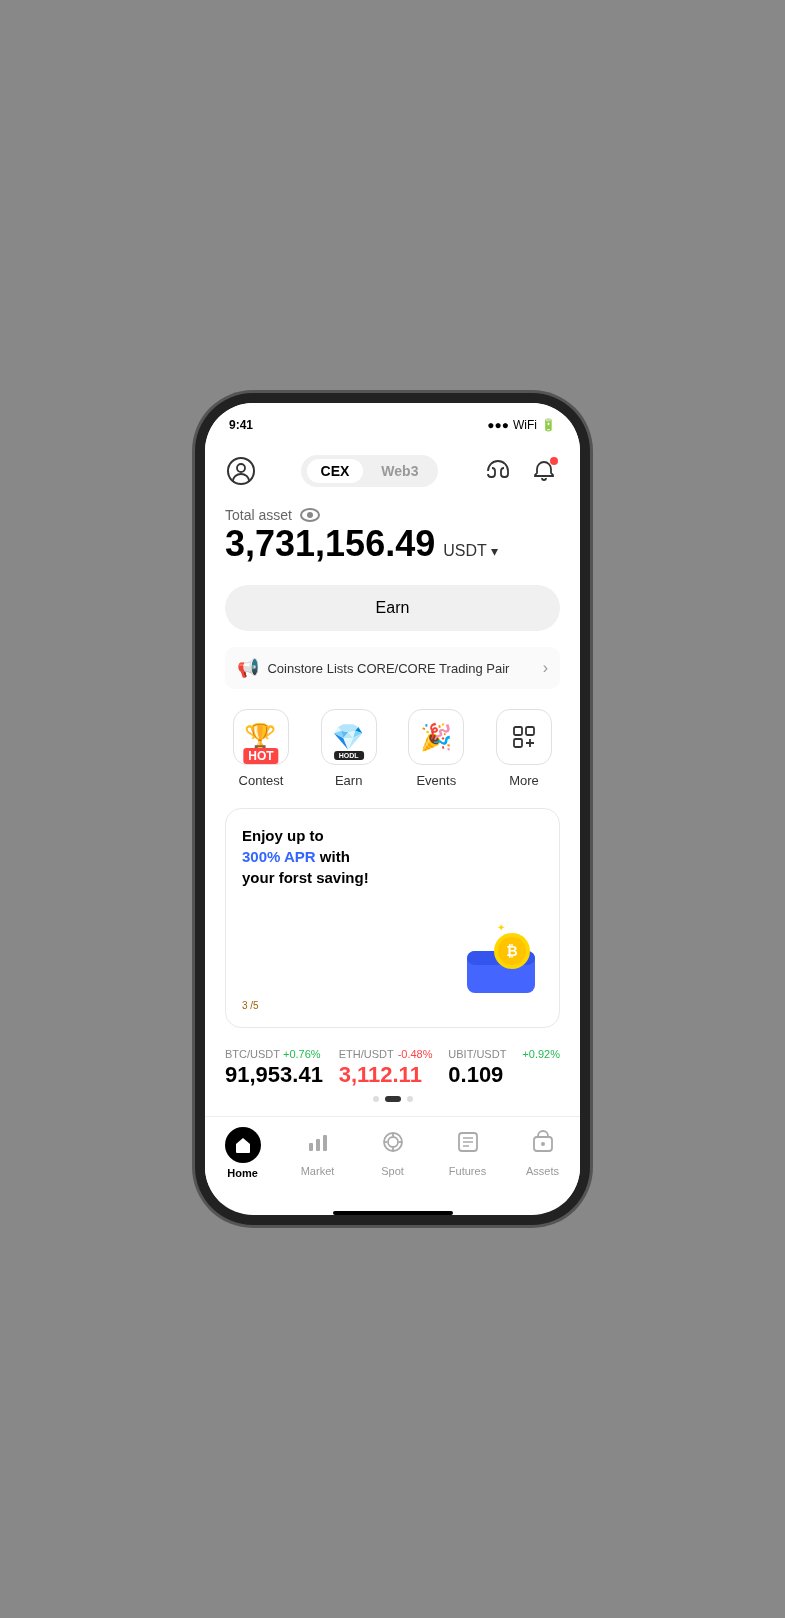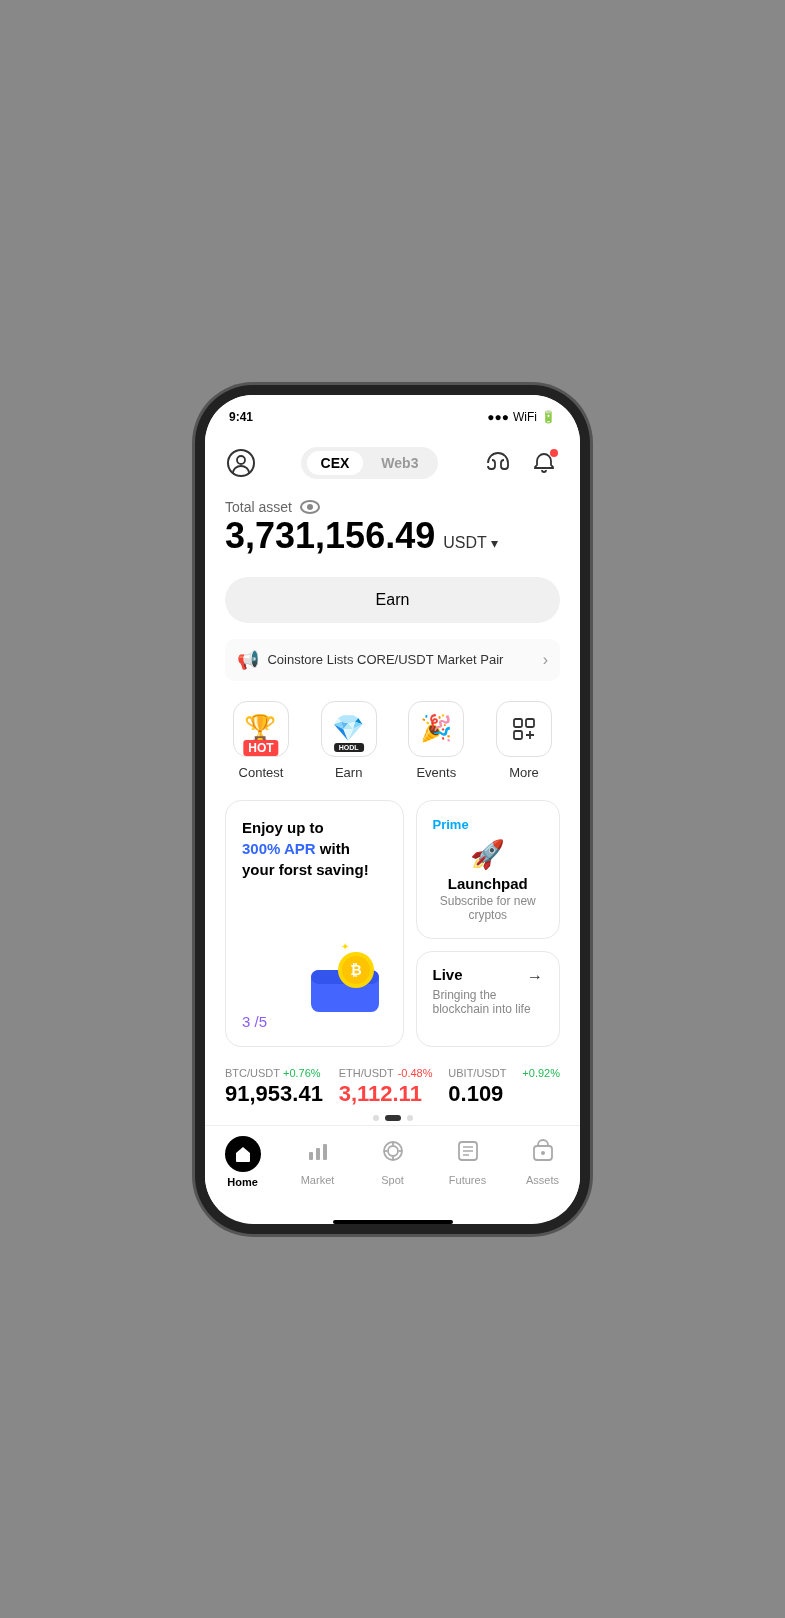--- a/index.html
+++ b/index.html
@@ -284,22 +284,22 @@
     .card-left-text {
       font-size: 15px;
       font-weight: 700;
       color: #000;
       line-height: 1.4;
     }
     .apr-highlight {
       color: #3366ff;
     }
     .card-pagination {
-      font-size: 15px;
-      color: #8b5cf6;
+      font-size: 10px;
+      color: #a16207;
     }
     .wallet-illustration {
       position: absolute;
       bottom: 14px;
       right: 12px;
       font-size: 52px;
     }
     .ticker-row {
       display: flex;
       justify-content: space-between;
@@ -476,21 +476,21 @@
       </span>
     </div>
 
     <div class="action-buttons">
       <button class="btn-earn">Earn</button>
     </div>
 
     <div class="announcement-bar">
       <div class="announcement-left">
         <span style="font-size:18px;">📢</span>
-        <span>Coinstore Lists CORE/USDT Market Pair</span>
+        <span>Coinstore Lists CORE/CORE Trading Pair</span>
       </div>
       <span style="color:#999;font-size:16px;">›</span>
     </div>
 
     <div class="quick-menu">
       <div class="menu-item">
         <div class="menu-icon-box">
           <span style="font-size:26px;">🏆</span>
           <span class="hot-badge">HOT</span>
         </div>
@@ -545,37 +545,20 @@
             <rect x="10" y="30" width="68" height="42" rx="8" fill="#4466ff"></rect>
             <rect x="10" y="30" width="68" height="14" rx="8" fill="#3355ee"></rect>
 
             <circle cx="55" cy="30" r="18" fill="#FFD700"></circle>
             <circle cx="55" cy="30" r="14" fill="#FFC300"></circle>
             <text x="55" y="35" font-size="14" fill="#fff" text-anchor="middle" font-weight="bold">₿</text>
           </svg>
         </div>
       </div>
 
-      <div class="card-right">
-
-        <div class="card-right-top">
-          <span class="prime-label">Prime</span>
-          <span class="launchpad-icon">🚀</span>
-          <span class="launchpad-title">Launchpad</span>
-          <span class="launchpad-sub">Subscribe for new cryptos</span>
-        </div>
-
-        <div class="card-right-bottom">
-          <div class="live-header">
-            <span class="live-title">Live</span>
-            <span style="font-size:16px;color:#333;">→</span>
-          </div>
-          <div class="live-sub">Bringing the blockchain into life</div>
-        </div>
-      </div>
     </div>
 
     <div class="ticker-row">
       <div class="ticker-item">
         <div style="display:flex;gap:3px;align-items:center;">
           <span class="ticker-pair">BTC/USDT</span>
           <span class="ticker-change-pos">+0.76%</span>
         </div>
         <span class="ticker-price">91,953.41</span>
       </div>

